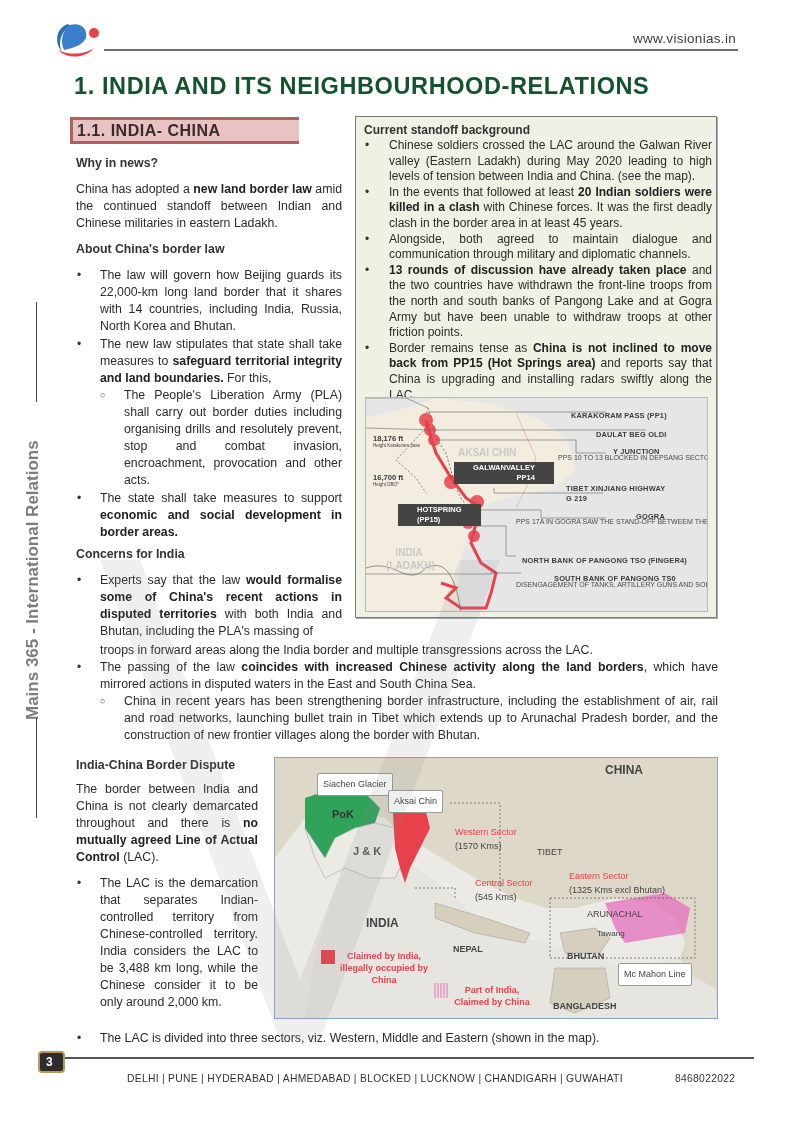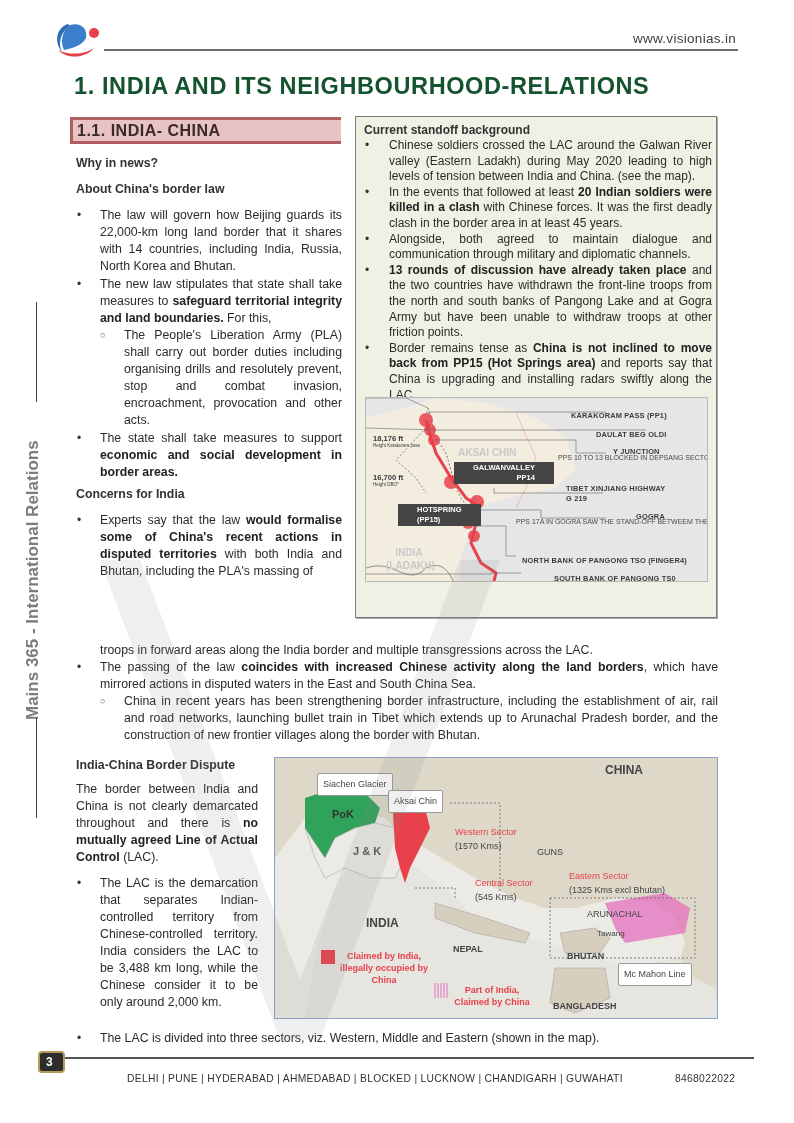--- a/index.html
+++ b/index.html
@@ -12,21 +12,21 @@
   .site-url { position: absolute; right: 58px; top: 30px; font-size: 13.5px; color: #3d3d3d; letter-spacing: 0.3px; }
 
   .page-title { position: absolute; left: 74px; top: 78px; font-size: 23.5px; font-weight: bold; color: #14532d; letter-spacing: 0.6px; }
 
   
   .side-rule-top { position: absolute; left: 36px; top: 302px; width: 1px; height: 100px; background: #444; }
   .side-rule-bottom { position: absolute; left: 36px; top: 718px; width: 1px; height: 100px; background: #444; }
   .side-label { position: absolute; left: 24px; top: 720px; transform-origin: 0 0; transform: rotate(-90deg); font-weight: bold; font-size: 17px; color: #7c7c7c; white-space: nowrap; width: 320px; }
 
   
-  .section-head { position: absolute; left: 70px; top: 117px; width: 271px; height: 27px; background: #e7c3c3; border: 3px solid #b06060; border-right: none; }
+  .section-head { position: absolute; left: 70px; top: 117px; width: 229px; height: 27px; background: #e7c3c3; border: 3px solid #b06060; border-right: none; }
   .section-head span { position: absolute; left: 4px; top: 2px; font-size: 16px; font-weight: bold; color: #3a2a2a; letter-spacing: 0.5px; }
 
   .col-left { position: absolute; left: 76px; width: 266px; text-align: justify; }
   .h { font-weight: bold; color: #333; }
   p, li { margin: 0; }
   b { font-weight: bold; color: #222; }
 
   ul.bul { list-style: none; }
   ul.bul > li { position: relative; padding-left: 24px; margin-bottom: 0; }
   ul.bul > li::before { content: "•"; position: absolute; left: 1px; top: 0; font-size: 12px; color: #333; }
@@ -34,21 +34,21 @@
   ul.sub > li { position: relative; padding-left: 24px; }
   ul.sub > li::before { content: "○"; position: absolute; left: 0; top: 0; font-size: 9px; color: #555; }
 
   
   .standoff { position: absolute; left: 355px; top: 116px; width: 362px; height: 502px; background: #eef1e4; border: 1px solid #7a7a7a; box-shadow: 1px 1px 0 #aaa; }
   .standoff .title { position: absolute; left: 8px; top: 5px; font-size: 12px; font-weight: bold; color: #333; }
   .standoff ul { position: absolute; left: 8px; top: 21px; width: 348px; font-size: 12px; line-height: 15.6px; text-align: justify; }
   .standoff ul.bul > li { padding-left: 25px; }
 
   
-  .map1 { position: absolute; left: 365px; top: 397px; width: 343px; height: 185px; background: #e6e6e6; border: 1px solid #b8b8b8; overflow: hidden; }
+  .map1 { position: absolute; left: 365px; top: 397px; width: 343px; height: 215px; background: #e6e6e6; border: 1px solid #b8b8b8; overflow: hidden; }
   .map1 svg { position: absolute; left: 0; top: 0; }
   .m1lbl { position: absolute; font-weight: bold; font-size: 7.4px; color: #3c3c3c; white-space: nowrap; letter-spacing: 0.2px; }
   .m1sub { position: absolute; font-size: 7px; color: #4a4a4a; white-space: nowrap; text-align: right; line-height: 10px; }
   .m1tag { position: absolute; background: #444; color: #fff; font-weight: bold; font-size: 7.5px; line-height: 10px; padding: 1px 19px; }
   .m1faint { position: absolute; color: #c9c9c9; font-weight: bold; font-size: 10px; text-align: center; line-height: 13px; }
   .m1height { position: absolute; font-size: 7.6px; font-weight: bold; color: #3a3a3a; line-height: 9px; }
   .m1height small { display: block; font-size: 4.5px; font-weight: normal; line-height: 6px; }
 
   
   .fullwidth { position: absolute; left: 76px; width: 642px; text-align: justify; }
@@ -88,20 +88,21 @@
 <div class="side-rule-top"></div>
 <div class="side-label">Mains 365 - International Relations</div>
 <div class="side-rule-bottom"></div>
 
 <div class="section-head">
   <span>1.1. INDIA- CHINA</span>
 </div>
 
 <div class="col-left" style="top:155px;">
   <p class="h">Why in news?</p>
+  <p style="margin-top:9px;"><span>China has adopted a </span><b>new land border law</b><span> amid the continued standoff between Indian and Chinese militaries in eastern Ladakh.</span></p>
   <p class="h" style="margin-top:9px;">About China's border law</p>
   <ul class="bul" style="margin-top:9px;">
     <li><span>The law will govern how Beijing guards its 22,000-km long land border that it shares with 14 countries, including India, Russia, North Korea and Bhutan.</span></li>
     <li style="margin-top:1px;"><span>The new law stipulates that state shall take measures to </span><b>safeguard territorial integrity and land boundaries.</b><span> For this,</span>
       <ul class="sub">
           <li>The People's Liberation Army (PLA) shall carry out border duties including organising drills and resolutely prevent, stop and combat invasion, encroachment, provocation and other acts.</li>
         </ul>
     </li>
     <li style="margin-top:1px;"><span>The state shall take measures to support </span><b>economic and social development in border areas.</b></li>
   </ul>
@@ -202,21 +203,21 @@
     <rect x="46" y="192" width="14" height="14" fill="#e8414b"></rect>
     <g stroke="#e46fbd" stroke-width="1">
       <line x1="160" y1="225" x2="160" y2="240"></line>
         <line x1="163" y1="225" x2="163" y2="240"></line>
         <line x1="166" y1="225" x2="166" y2="240"></line>
         <line x1="169" y1="225" x2="169" y2="240"></line>
         <line x1="172" y1="225" x2="172" y2="240"></line>
     </g>
   </svg>
   <div class="m2lbl m2bold" style="left:285px;top:4px;font-size:12px;margin-left:45px;">CHINA</div>
-  <div class="m2lbl" style="left:262px;top:86px;">GUNS</div>
+  <div class="m2lbl" style="left:262px;top:86px;">TIBET</div>
   <div class="m2lbl m2bold" style="left:91px;top:157px;font-size:12px;">INDIA</div>
   <div class="m2lbl m2bold" style="left:178px;top:183px;">NEPAL</div>
   <div class="m2lbl m2bold" style="left:292px;top:190px;">BHUTAN</div>
   <div class="m2lbl m2bold" style="left:278px;top:240px;">BANGLADESH</div>
   <div class="m2lbl" style="left:312px;top:148px;">ARUNACHAL</div>
   <div class="m2lbl" style="left:322px;top:167px;font-size:8px;">Tawang</div>
   <div class="m2lbl m2bold" style="left:57px;top:48px;font-size:11px;color:#333;">PoK</div>
   <div class="m2lbl m2bold" style="left:78px;top:85px;font-size:11px;color:#555;">J &amp; K</div>
   <div class="m2call" style="left:42px;top:15px;">Siachen Glacier</div>
   <div class="m2call" style="left:113px;top:32px;">Aksai Chin</div>

